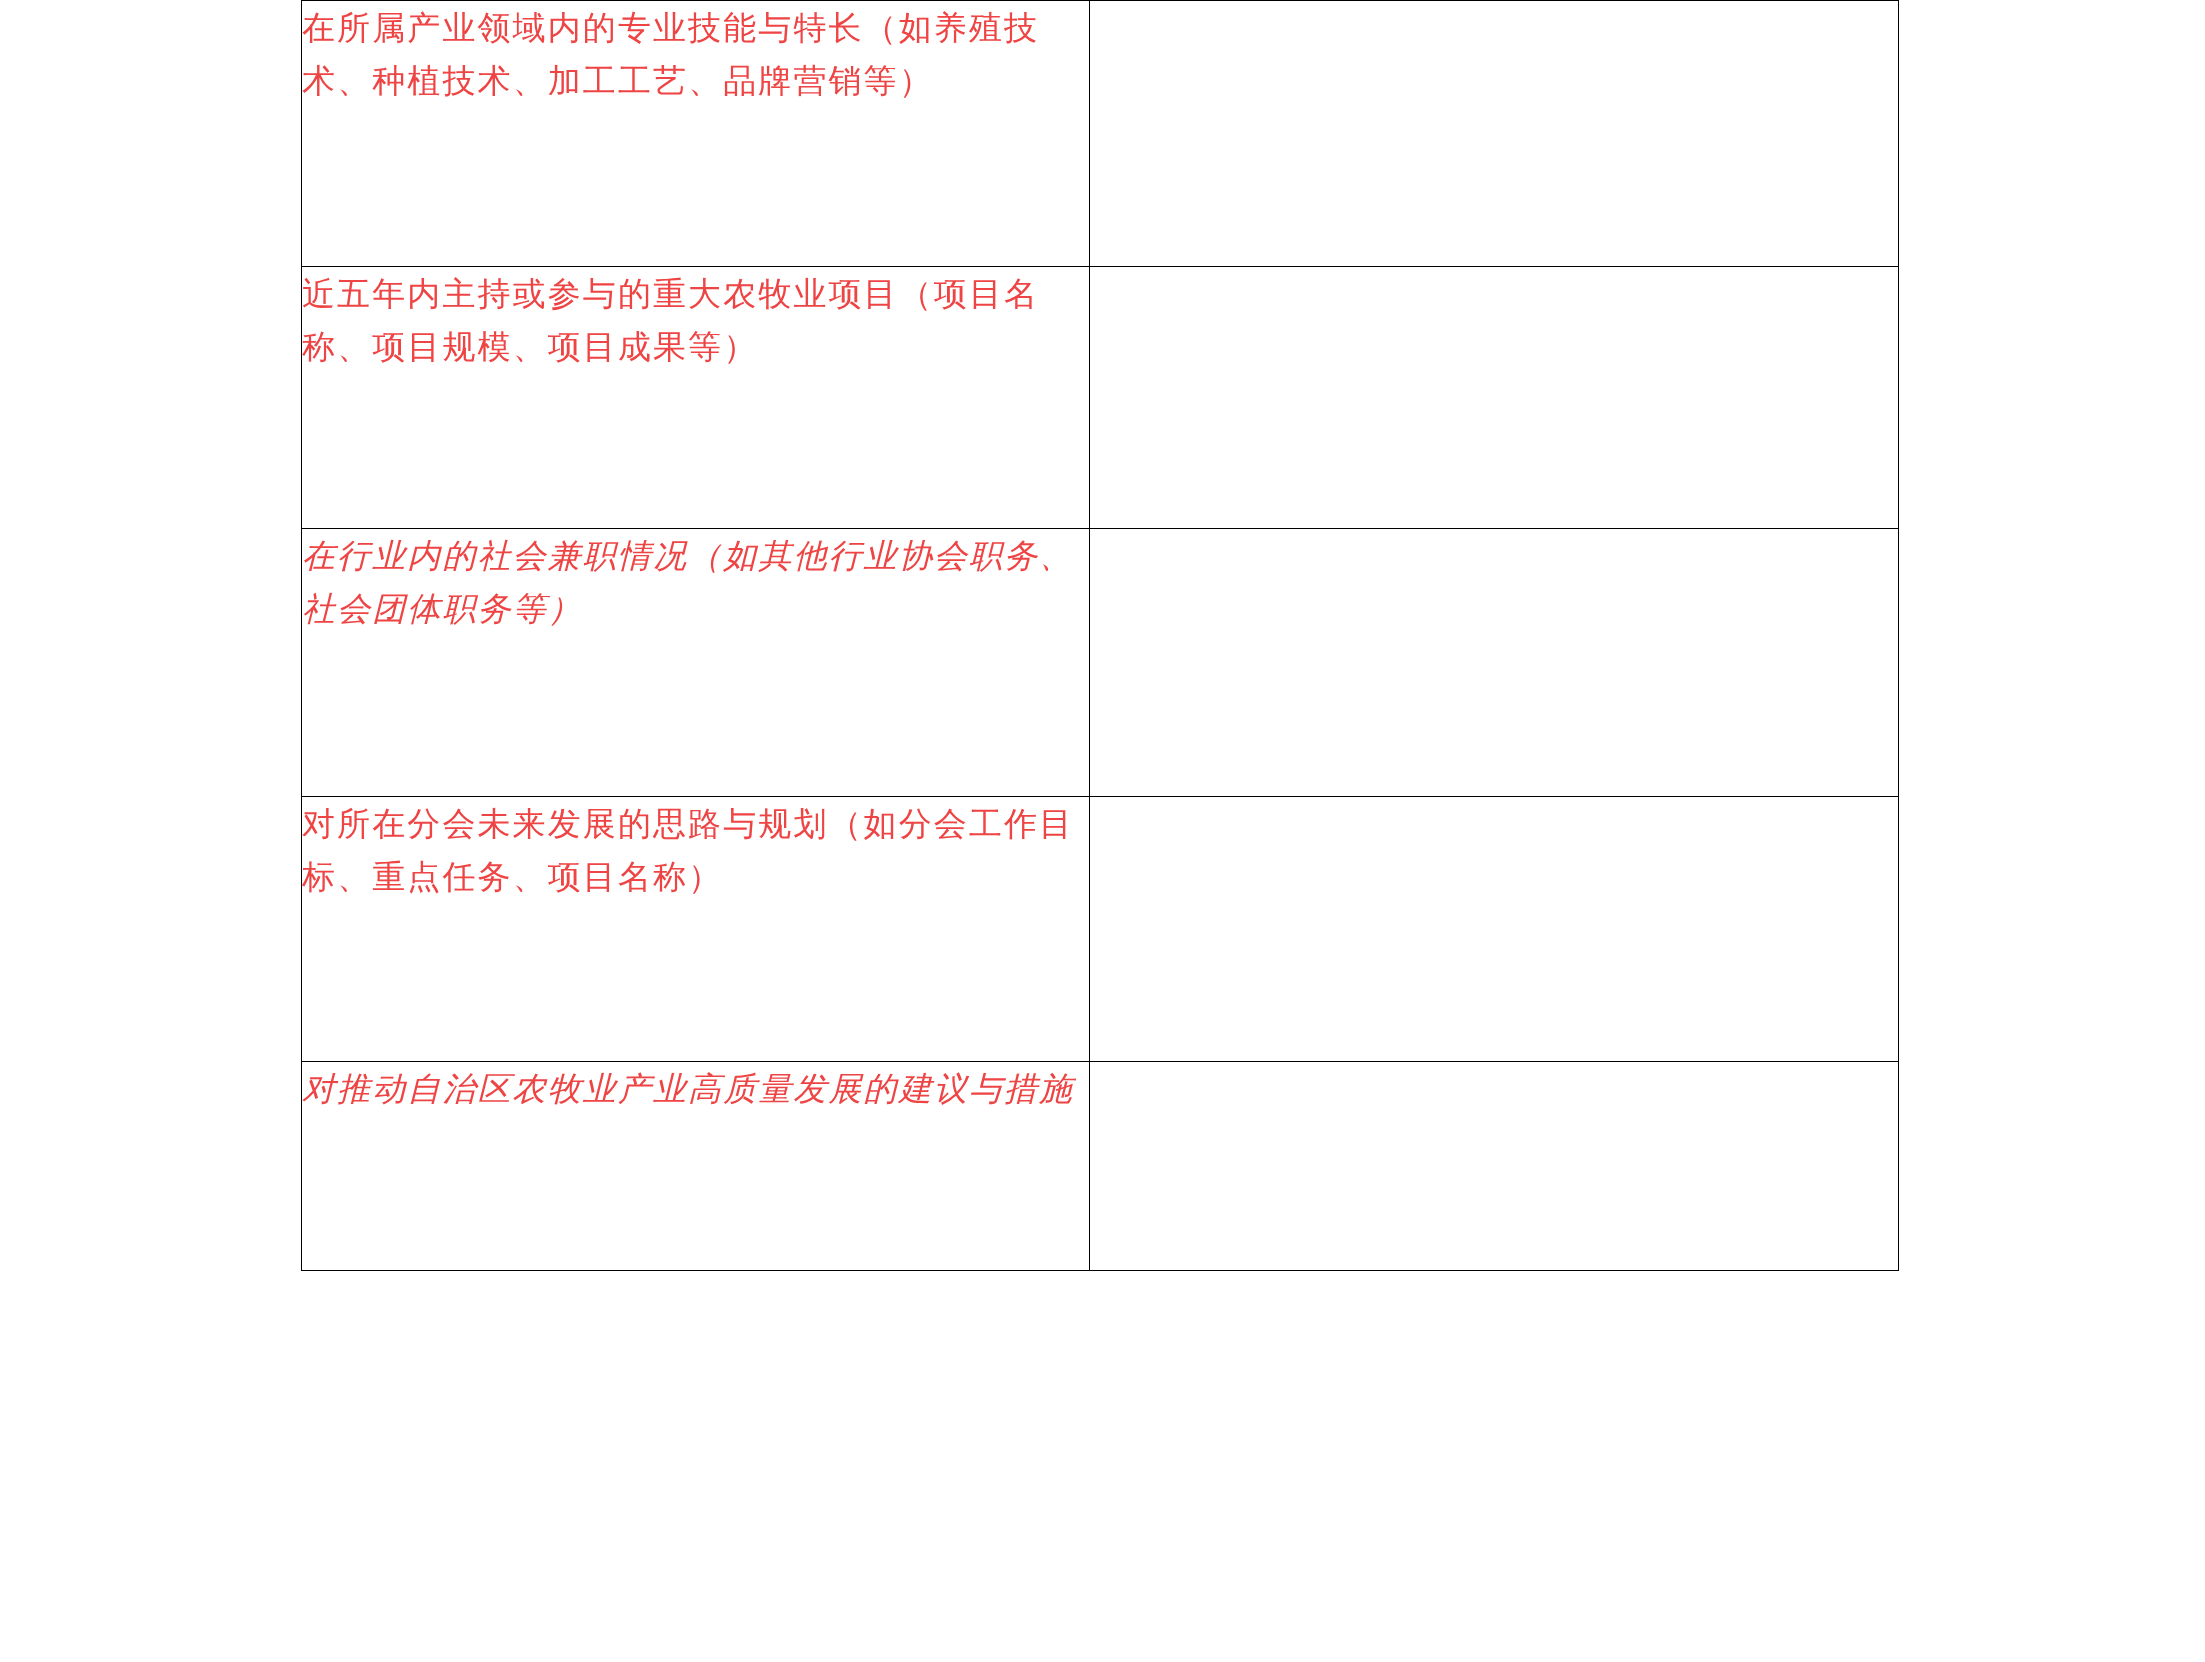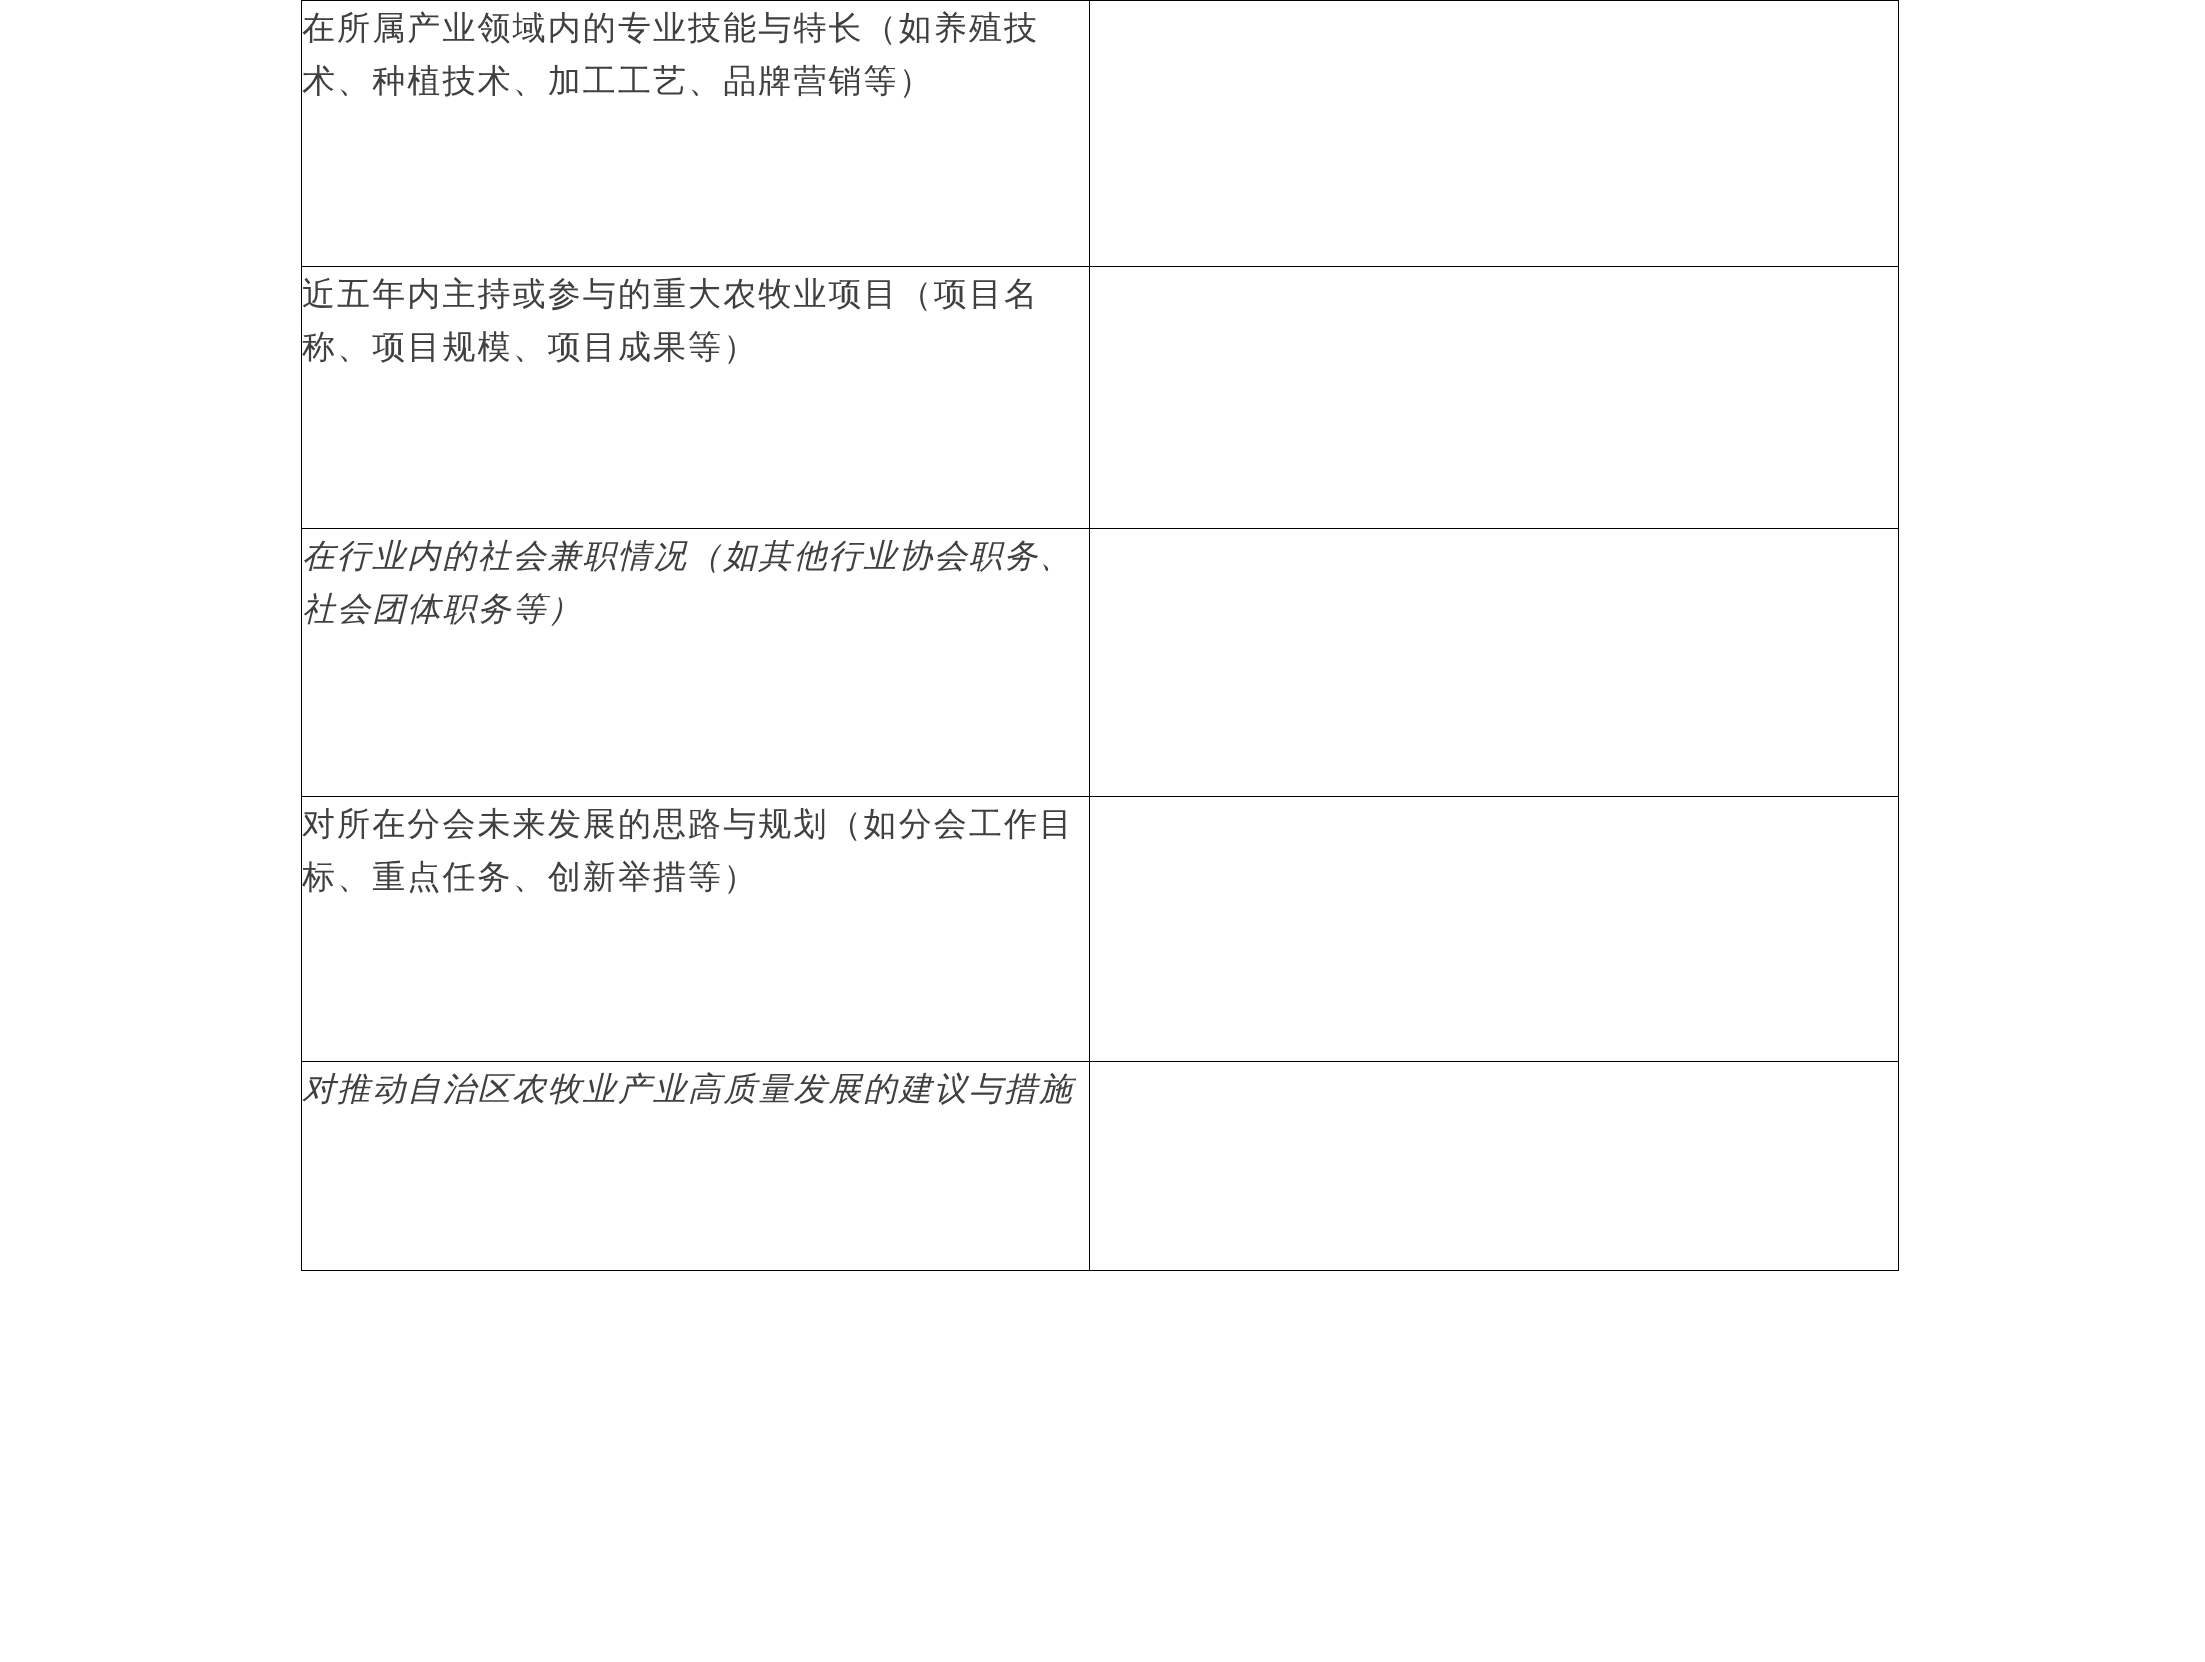--- a/index.html
+++ b/index.html
@@ -41,21 +41,21 @@
     width: 808px;
   }
   .label-cell {
     padding: 15px 18px 18px 20px;
   }
   .label-text {
     font-family: "DejaVu Serif", serif;
     font-size: 33px;
     line-height: 53px;
     letter-spacing: 2.1px;
-    color: #404040;
+    color: #ef4444;
     white-space: pre-line;
     word-break: break-all;
   }
   .value-cell {
     padding: 15px 18px;
   }
   .value-text {
     font-family: "DejaVu Serif", serif;
     font-size: 33px;
     line-height: 53px;
@@ -95,21 +95,21 @@
       <tr class="r3">
         <td class="col-label label-cell">
           <div class="label-text">在行业内的社会兼职情况（如其他行业协会职务、社会团体职务等）</div>
         </td>
         <td class="col-value value-cell">
           <div class="value-text"></div>
         </td>
       </tr>
       <tr class="r4">
         <td class="col-label label-cell">
-          <div class="label-text">对所在分会未来发展的思路与规划（如分会工作目标、重点任务、创新举措等）</div>
+          <div class="label-text">对所在分会未来发展的思路与规划（如分会工作目标、重点任务、项目名称）</div>
         </td>
         <td class="col-value value-cell">
           <div class="value-text"></div>
         </td>
       </tr>
       <tr class="r5">
         <td class="col-label label-cell">
           <div class="label-text">对推动自治区农牧业产业高质量发展的建议与措施</div>
         </td>
         <td class="col-value value-cell">

